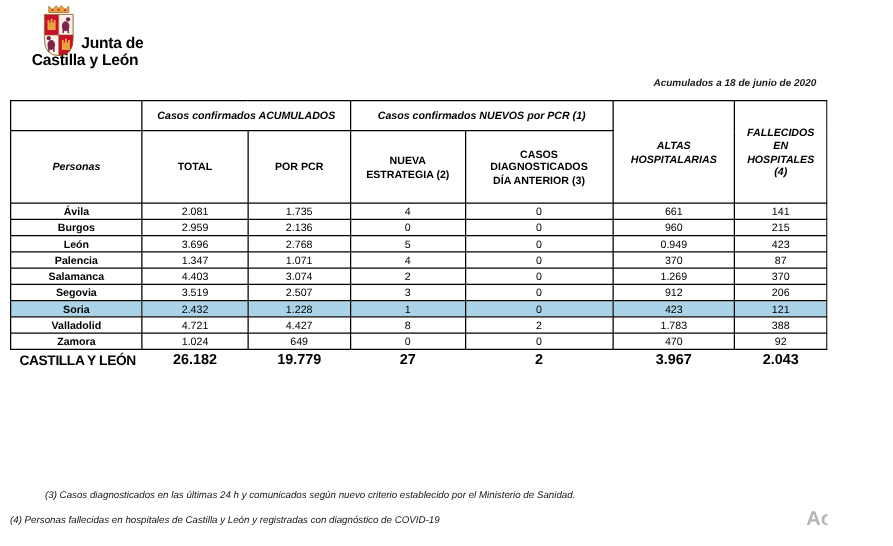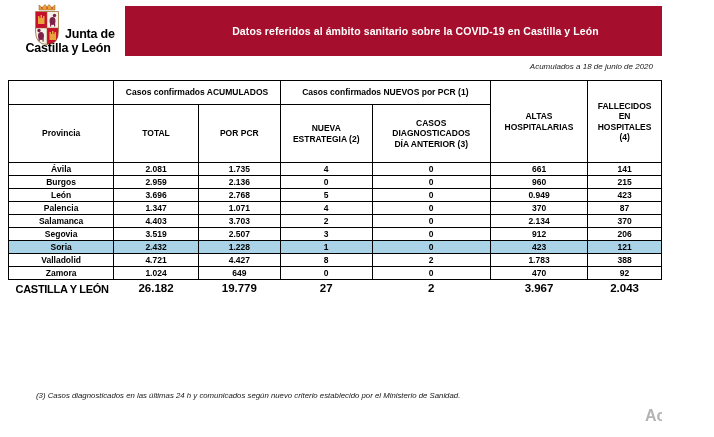--- a/index.html
+++ b/index.html
@@ -17,41 +17,41 @@
   
   .banner {
     position:absolute; left:125px; top:6px; width:581px; height:50px;
     background:var(--banner-red,#a50f2d);
     display:flex; align-items:center; justify-content:center;
   }
   .banner-title { color:#ffffff; font-weight:bold; font-size:10.5px; letter-spacing:0.1px; }
 
   .date-note {
     position:absolute; top:62px; right:9px;
-    font-size:8px; font-style:italic; font-weight:normal; color:#1a1a1a;
+    font-size:8px; font-style:italic; font-weight:bold; color:#1a1a1a;
   }
 
   
   table.covid {
     position:absolute; left:8px; top:80px;
     border-collapse:collapse; table-layout:fixed;
   }
   table.covid th, table.covid td {
     border:1px solid #000; padding:0; margin:0;
     text-align:center; vertical-align:middle;
     font-size:8.5px; line-height:1.18; overflow:hidden;
   }
   table.covid th { font-weight:bold; white-space:pre-line; }
   tr.grp  th { height:23px; }
   tr.sub  th { height:57px; }
   tr.data td { height:12px; }
   td.prov { text-align:left; padding-left:3px; font-weight:bold; }
-  td.num  { font-weight:bold; }
+  td.num  { font-weight:normal; }
   td.blank { border:none; background:transparent; }
-  .b-t2 { border-top-width:2px; }
+  .b-t2 { border-top-width:2px;font-style:italic; }
   .b-l2 { border-left-width:2px; }
   .b-r2 { border-right-width:2px; }
   .b-b2 { border-bottom-width:2px; }
   tr.highlight td { background:var(--highlight-blue,#aad3e8); }
   tr.total td { border:none; font-weight:bold; font-size:11.5px; height:18px; }
   tr.total td.prov { font-size:11px; padding-left:2px; letter-spacing:-0.3px; }
 
   
   .fn {
     position:absolute; left:8px; width:692px; margin:0;
@@ -115,23 +115,20 @@
         </g>
       </g>
       <path d="M5 17 H51 V56 Q51 83 28 83 Q5 83 5 56 Z" fill="none" stroke="#8a5a1a" stroke-width="1.4"></path>
       <line x1="28" y1="17" x2="28" y2="83" stroke="#8a5a1a" stroke-width="1"></line>
       <line x1="5" y1="50" x2="51" y2="50" stroke="#8a5a1a" stroke-width="1"></line>
     </svg>
     <div class="logo-l1">Junta de</div>
     <div class="logo-l2">Castilla y León</div>
   </div>
 
-  <div class="banner">
-    <span class="banner-title">Datos referidos al ámbito sanitario sobre la COVID-19 en Castilla y León</span>
-  </div>
 
   <div class="date-note">Acumulados a 18 de junio de 2020</div>
 
   <table class="covid">
     <colgroup>
       <col style="width:114px">
         <col style="width:93px">
         <col style="width:90px">
       <col style="width:98px">
         <col style="width:125px">
@@ -144,21 +141,21 @@
         <th colspan="2" class="b-t2">Casos confirmados ACUMULADOS</th>
         <th colspan="2" class="b-t2">Casos confirmados NUEVOS por PCR (1)</th>
         <th rowspan="2" class="b-t2">ALTAS
 HOSPITALARIAS</th>
         <th rowspan="2" class="b-t2 b-r2">FALLECIDOS
 EN
 HOSPITALES
 (4)</th>
       </tr>
       <tr class="sub">
-        <th class="b-t2 b-l2">Provincia</th>
+        <th class="b-t2 b-l2">Personas</th>
         <th>TOTAL</th>
         <th>POR PCR</th>
         <th>NUEVA
 ESTRATEGIA (2)</th>
         <th>CASOS
 DIAGNOSTICADOS
 DÍA ANTERIOR (3)</th>
       </tr>
 
       <tr class="data">
@@ -193,24 +190,24 @@
         <td class="num">1.347</td>
         <td class="num">1.071</td>
         <td class="num">4</td>
         <td class="num">0</td>
         <td class="num">370</td>
         <td class="num b-r2">87</td>
       </tr>
       <tr class="data">
         <td class="prov b-l2">Salamanca</td>
         <td class="num">4.403</td>
-        <td class="num">3.703</td>
+        <td class="num">3.074</td>
         <td class="num">2</td>
         <td class="num">0</td>
-        <td class="num">2.134</td>
+        <td class="num">1.269</td>
         <td class="num b-r2">370</td>
       </tr>
       <tr class="data">
         <td class="prov b-l2">Segovia</td>
         <td class="num">3.519</td>
         <td class="num">2.507</td>
         <td class="num">3</td>
         <td class="num">0</td>
         <td class="num">912</td>
         <td class="num b-r2">206</td>
@@ -248,16 +245,17 @@
         <td>19.779</td>
         <td>27</td>
         <td>2</td>
         <td>3.967</td>
         <td>2.043</td>
       </tr>
     </tbody>
   </table>
 
   <p class="fn fn3">(3) Casos diagnosticados en las últimas 24 h y comunicados según nuevo criterio establecido por el Ministerio de Sanidad.</p>
+  <p class="fn fn4">(4) Personas fallecidas en hospitales de Castilla y León y registradas con diagnóstico de COVID-19</p>
 
   <div class="watermark">Activar</div>
 
 </div>
 
 </body></html>

